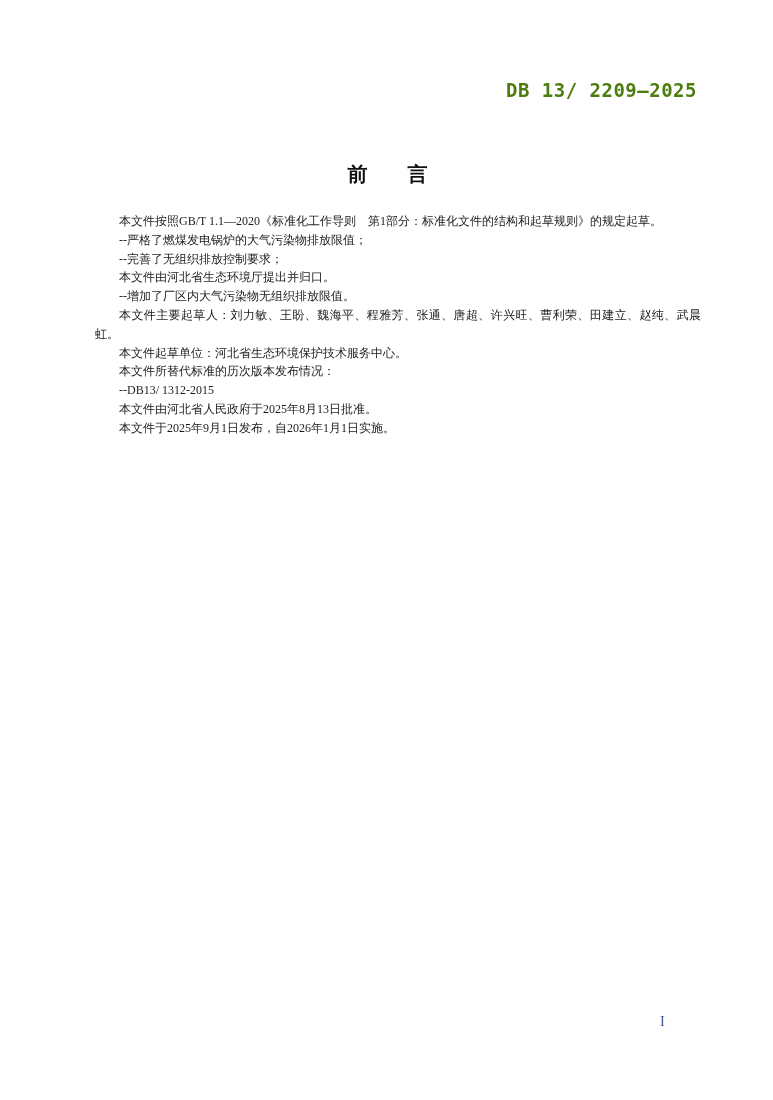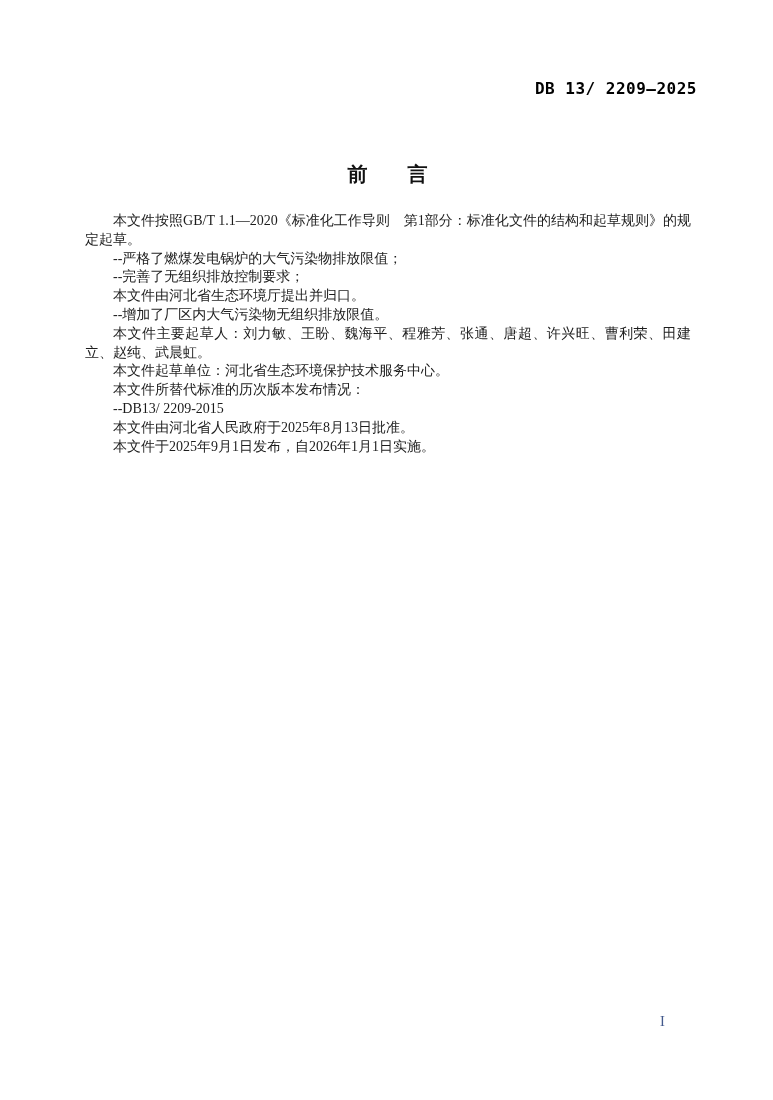--- a/index.html
+++ b/index.html
@@ -14,44 +14,44 @@
     background: #ffffff;
     overflow: hidden;
     font-family: "Liberation Serif", "DejaVu Serif", serif;
     color: #1c1c1c;
   }
   .doc-header {
     position: absolute;
     top: 79px;
     right: 76px;
     font-family: "DejaVu Sans Mono", "Liberation Mono", monospace;
-    font-size: 16px;
+    font-size: 19px;
     font-weight: 700;
     letter-spacing: 0.5px;
-    color: #000000;
+    color: #4d7c0f;
     white-space: nowrap;
   }
   .doc-title {
     position: absolute;
     top: 161px;
     left: 85px;
     width: 605px;
     text-align: center;
     font-family: "Liberation Sans", "DejaVu Sans", sans-serif;
     font-size: 20px;
     font-weight: 700;
     color: #111111;
     white-space: pre;
   }
   .doc-body {
     position: absolute;
     top: 212px;
-    left: 85px;
+    left: 95px;
     width: 606px;
-    font-size: 14px;
+    font-size: 12px;
     line-height: 18.8px;
     text-align: justify;
   }
   .doc-body p {
     margin: 0;
     padding: 0;
     text-indent: 2em;
     word-break: break-all;
   }
   .page-number {
@@ -74,20 +74,20 @@
 
   <div class="doc-body">
     <p>本文件按照GB/T 1.1—2020《标准化工作导则　第1部分：标准化文件的结构和起草规则》的规定起草。</p>
     <p>--严格了燃煤发电锅炉的大气污染物排放限值；</p>
     <p>--完善了无组织排放控制要求；</p>
     <p>本文件由河北省生态环境厅提出并归口。</p>
     <p>--增加了厂区内大气污染物无组织排放限值。</p>
     <p>本文件主要起草人：刘力敏、王盼、魏海平、程雅芳、张通、唐超、许兴旺、曹利荣、田建立、赵纯、武晨虹。</p>
     <p>本文件起草单位：河北省生态环境保护技术服务中心。</p>
     <p>本文件所替代标准的历次版本发布情况：</p>
-    <p>--DB13/ 2209-2015</p>
+    <p>--DB13/ 1312-2015</p>
     <p>本文件由河北省人民政府于2025年8月13日批准。</p>
     <p>本文件于2025年9月1日发布，自2026年1月1日实施。</p>
   </div>
 
   <div class="page-number">I</div>
 
 </div>
 
 </body></html>

